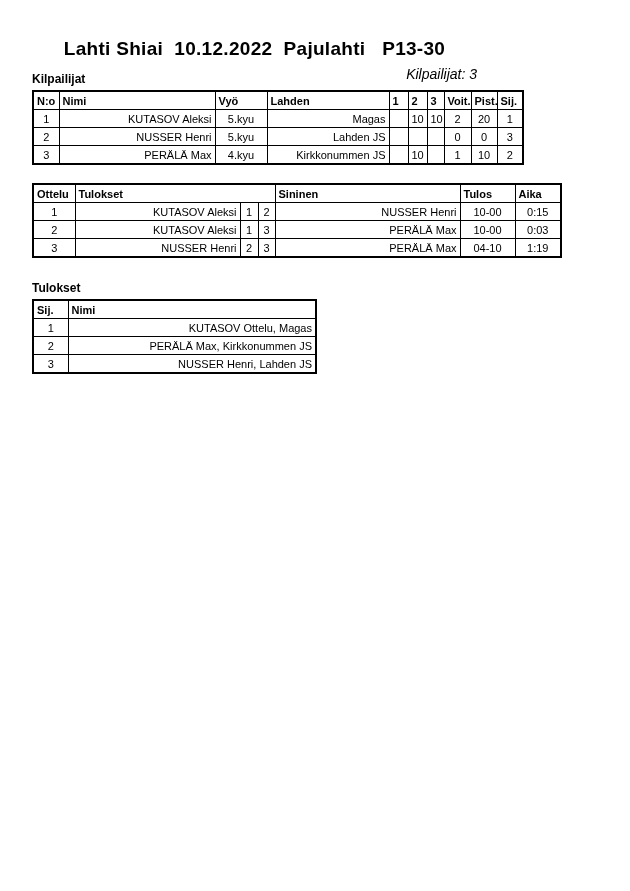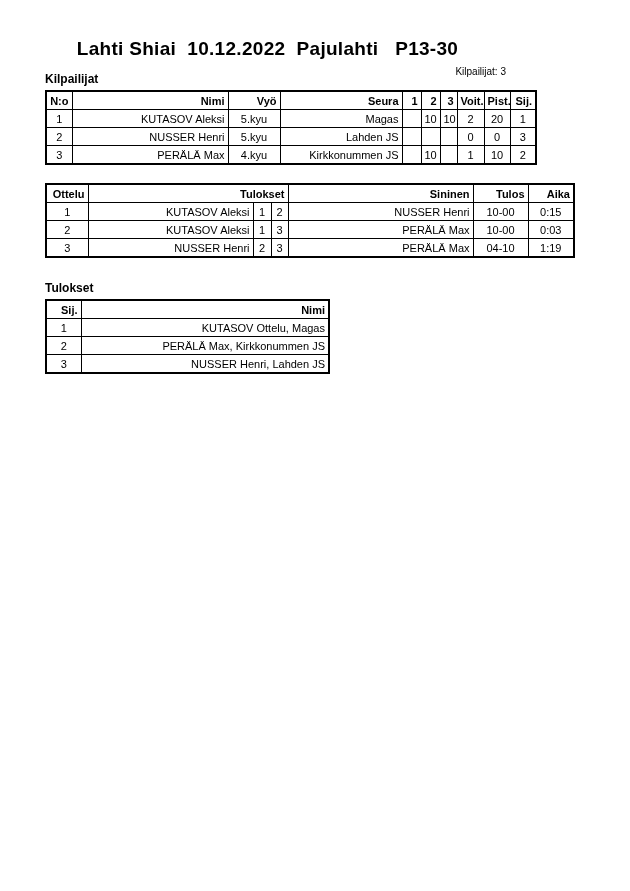--- a/index.html
+++ b/index.html
@@ -5,36 +5,37 @@
   html, body { margin: 0; padding: 0; }
   body {
     width: 630px;
     height: 891px;
     background: #ffffff;
     color: #000000;
     font-family: "Liberation Sans", sans-serif;
     position: relative;
     overflow: hidden;
   }
-  .page { width: 509px; height: 891px; position: relative; padding-left: 13px; }
+  .page { width: 509px; height: 891px; position: relative; }
 
   .title {
     padding-top: 38px;
     text-align: center;
     font-size: 19px;
     font-weight: bold;
     white-space: pre;
     letter-spacing: 0.3px;
   }
 
   .competitor-count {
     position: absolute;
     top: 66px;
-    right: 16px;
-    font-size: 10px;
+    right: 32px;
+    font-size: 14px;
+    font-style: italic;
   }
 
   .section { margin-left: 32px; }
   .sec-kilpailijat { width: 484px; margin-top: 12px; }
   .sec-ottelut    { width: 528px; margin-top: 18px; }
   .sec-tulokset   { width: 283px; margin-top: 23px; }
 
   .section-heading {
     font-size: 12px;
     font-weight: bold;
@@ -48,21 +49,21 @@
     table-layout: fixed;
   }
   table.tbl { border: 2px solid #000; }
   .tbl th, .tbl td {
     border: 1px solid #000;
     height: 15px;
     padding: 1px 3px;
     overflow: hidden;
     white-space: nowrap;
   }
-  .tbl th { font-weight: bold; text-align: right; font-size: 11px; }
+  .tbl th { font-weight: bold; text-align: left; font-size: 11px; }
   .ta-c { text-align: center; }
   .ta-l { text-align: right; }
 </style>
 </head>
 <body>
 
 <div class="page">
 
   <div class="title">Lahti Shiai  10.12.2022  Pajulahti   P13-30</div>
 
@@ -81,21 +82,21 @@
           <col style="width:17px">
         <col style="width:27px">
           <col style="width:26px">
           <col style="width:26px">
       </colgroup>
       <thead>
         <tr>
           <th>N:o</th>
           <th>Nimi</th>
           <th>Vyö</th>
-          <th>Seura</th>
+          <th>Lahden</th>
           <th>1</th>
           <th>2</th>
           <th>3</th>
           <th>Voit.</th>
           <th>Pist.</th>
           <th>Sij.</th>
         </tr>
       </thead>
       <tbody>
         <tr>

